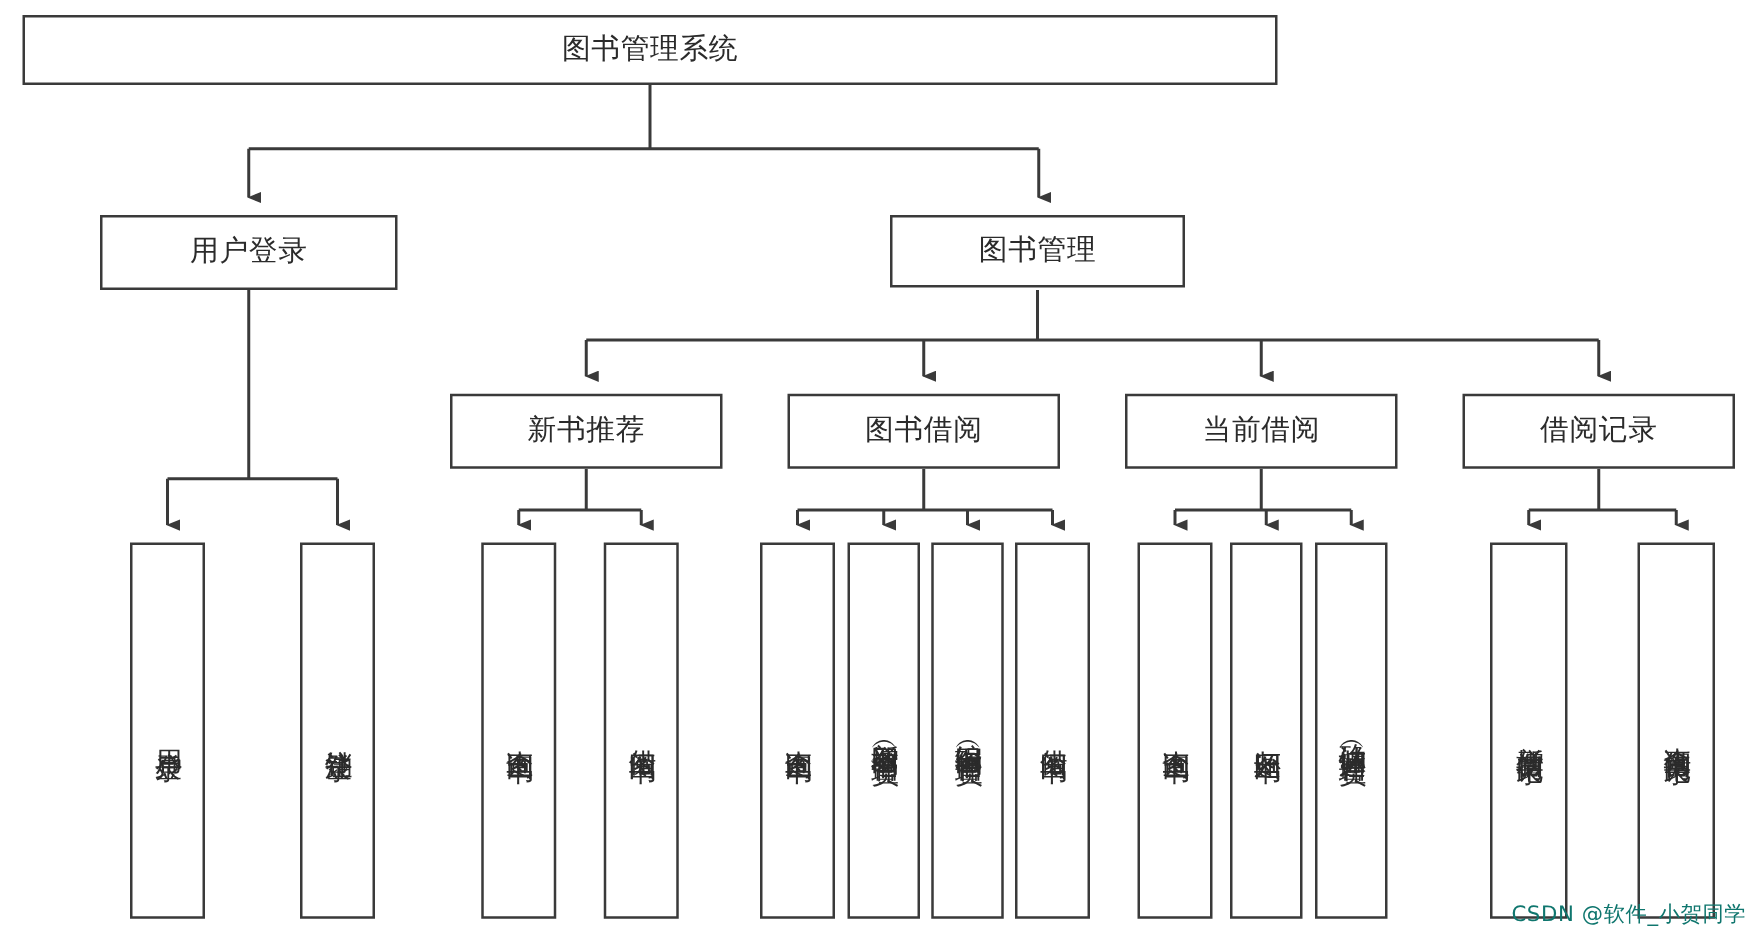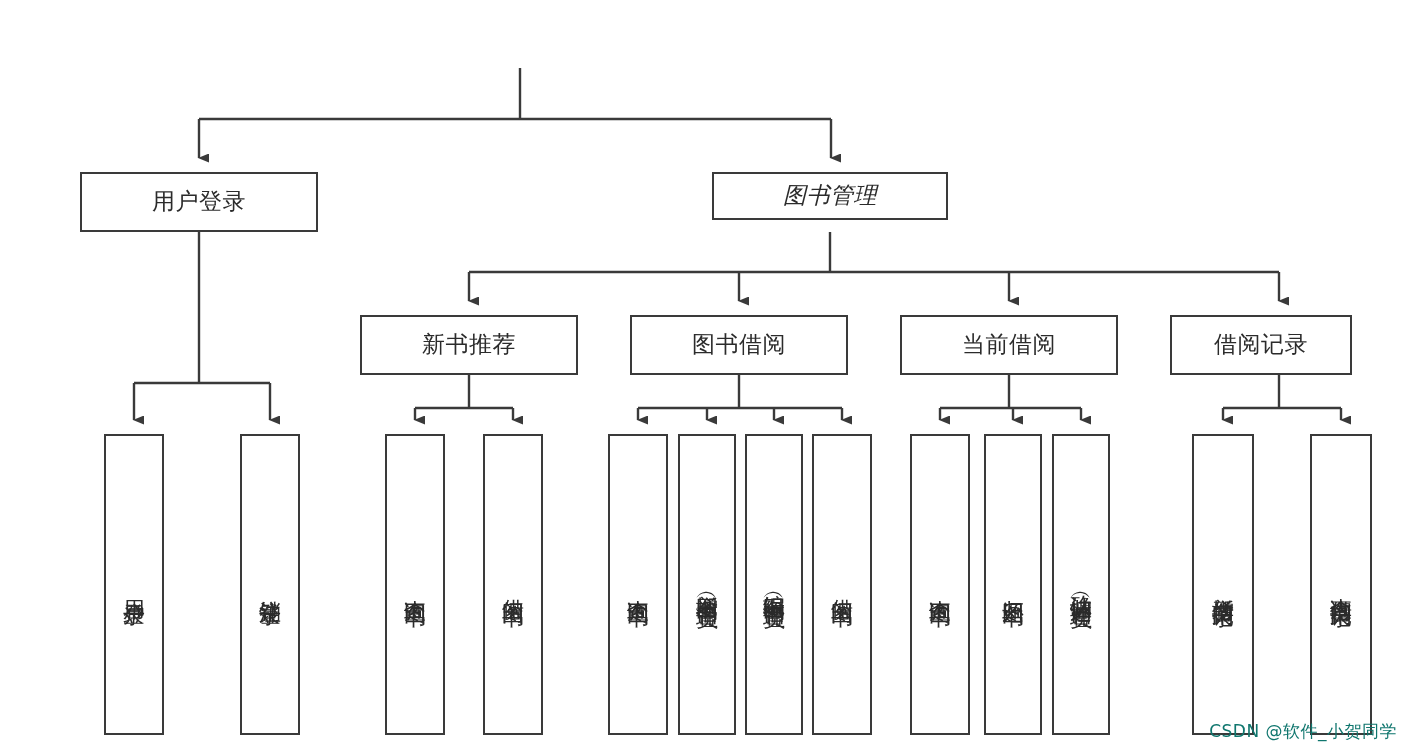--- a/index.html
+++ b/index.html
@@ -111,38 +111,41 @@
       <path d="M1013,408 L1013,420" marker-end="url(#arrow)"></path>
       <path d="M1081,408 L1081,420" marker-end="url(#arrow)"></path>
 
       <path d="M1279,375 L1279,408"></path>
       <path d="M1223,408 L1341,408"></path>
       <path d="M1223,408 L1223,420" marker-end="url(#arrow)"></path>
       <path d="M1341,408 L1341,420" marker-end="url(#arrow)"></path>
     </g>
   </svg>
 
+  <div class="node node-h" id="root-node" style="left: 18px; top: 12px; width: 1004px; height: 56px;">
+    <span>图书管理系统</span>
+  </div>
 
   <div class="node node-h" id="l2-0" style="left: 80px; top: 172px; width: 238px; height: 60px;">
     <span>用户登录</span>
   </div>
-  <div class="node node-h" id="l2-1" style="left: 712px; top: 172px; width: 236px; height: 48px; font-style: italic;">
+  <div class="node node-h" id="l2-1" style="left: 712px; top: 172px; width: 236px; height: 58px;">
     <span>图书管理</span>
   </div>
 
   <div class="node node-h" id="l3-0" style="left: 360px; top: 315px; width: 218px; height: 60px; text-align: center;">
     <span>新书推荐</span>
   </div>
   <div class="node node-h" id="l3-2" style="left: 900px; top: 315px; width: 218px; height: 60px;">
     <span>当前借阅</span>
   </div>
   <div class="node node-h" id="l3-1" style="left: 630px; top: 315px; width: 218px; height: 60px;">
     <span>图书借阅</span>
   </div>
-  <div class="node node-h" id="l3-3" style="left: 1170px; top: 315px; width: 182px; height: 60px;">
+  <div class="node node-h" id="l3-3" style="left: 1170px; top: 315px; width: 218px; height: 60px;">
     <span>借阅记录</span>
   </div>
 
   <div class="node node-v" id="leaf-0" style="left: 104px; top: 434px; width: 60px; height: 301px;">
     <span class="vtext">用户登录</span>
   </div>
   <div class="node node-v" id="leaf-1" style="left: 240px; top: 434px; width: 60px; height: 301px;">
     <span class="vtext">注销登录</span>
   </div>
   <div class="node node-v" id="leaf-2" style="left: 385px; top: 434px; width: 60px; height: 301px;">

